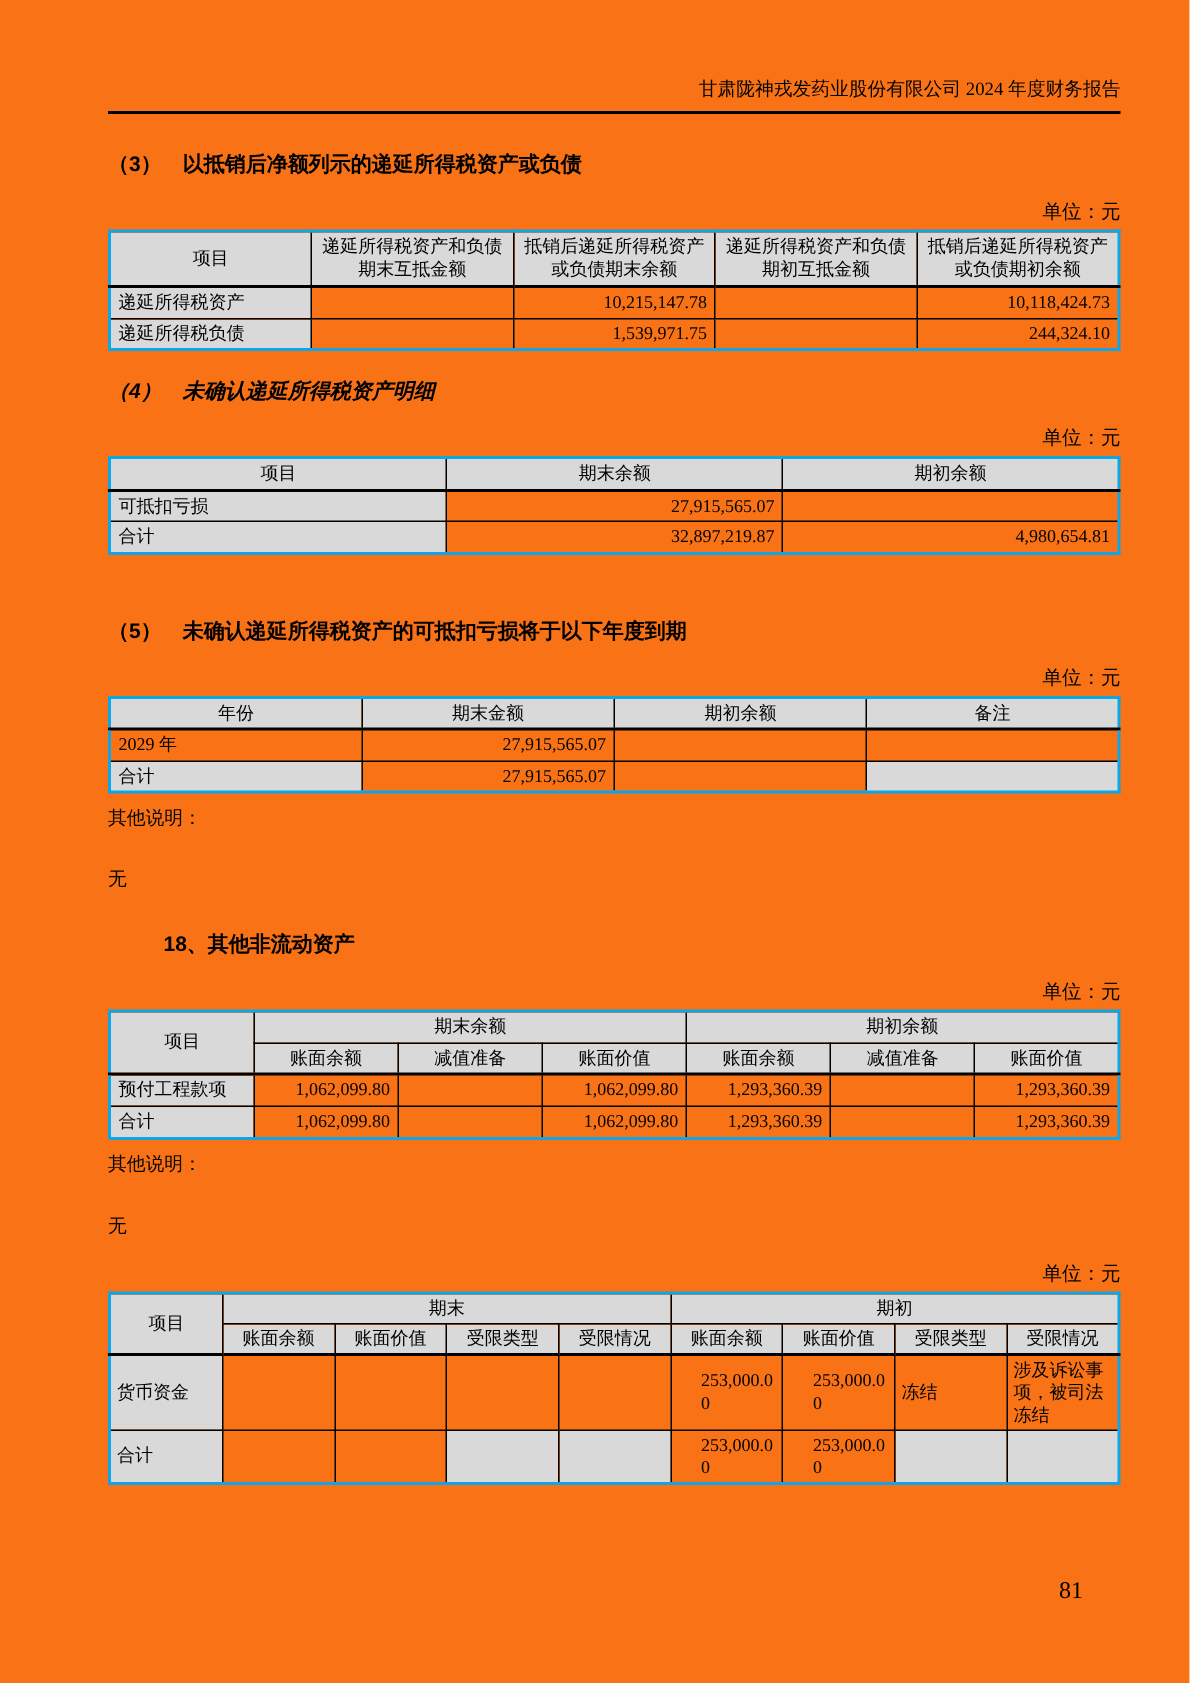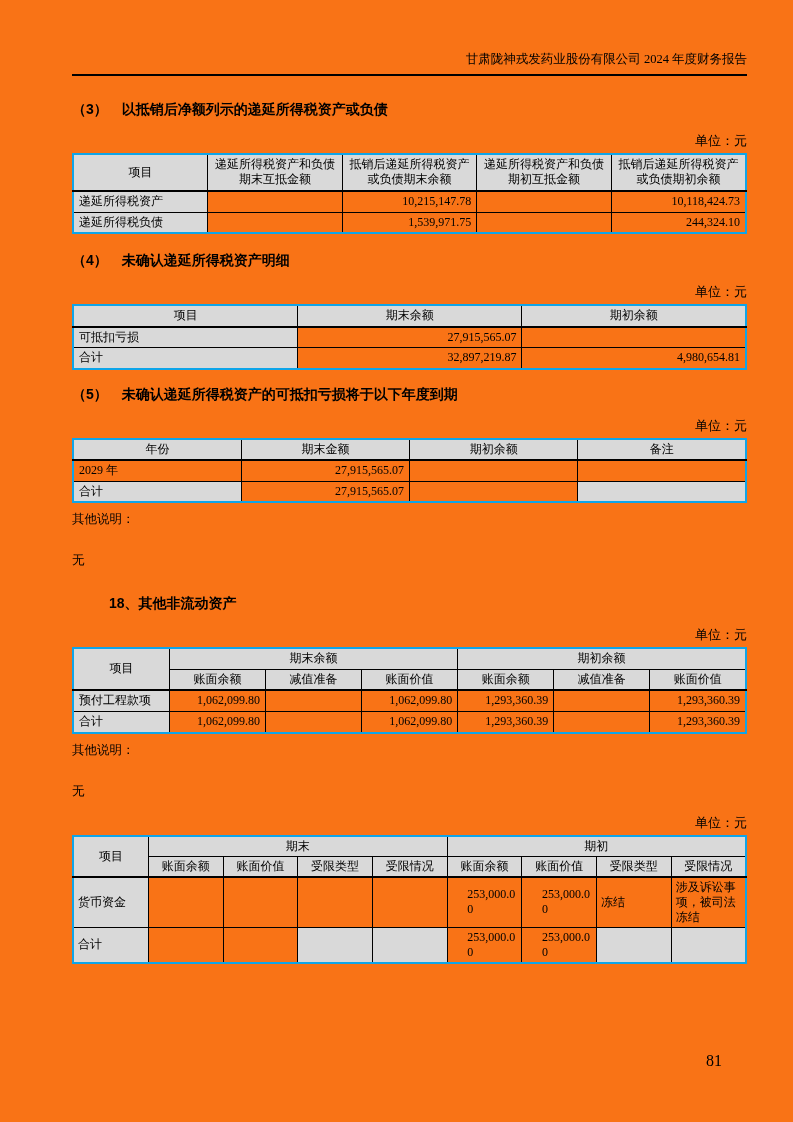--- a/index.html
+++ b/index.html
@@ -21,22 +21,22 @@
     line-height: 1.2;
   }
   .sec-h {
     font-family: "Liberation Sans", "DejaVu Sans", sans-serif;
     font-weight: bold;
     font-size: 14px;
     line-height: 1.2;
     margin: 0;
   }
   #h3  { margin-top: 25px; }
-  #h4  { margin-top: 18px; }
-  #h5  { margin-top: 16px; }
+  #h4  { margin-top: 18px; font-style: italic; }
+  #h5  { margin-top: 42px; }
   #h18 { margin-top: 26px; margin-left: 37px; }
   #h19 { margin-top: 24px; }
   .unit {
     text-align: right;
     font-size: 13px;
     margin-top: 14px;
     margin-bottom: 3px;
   }
   table {
     width: 100%;

